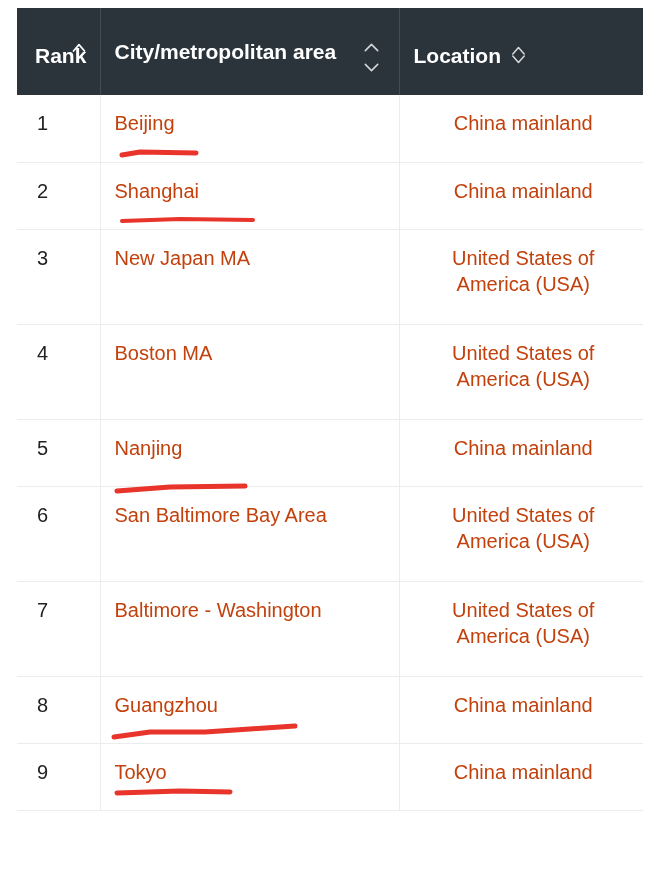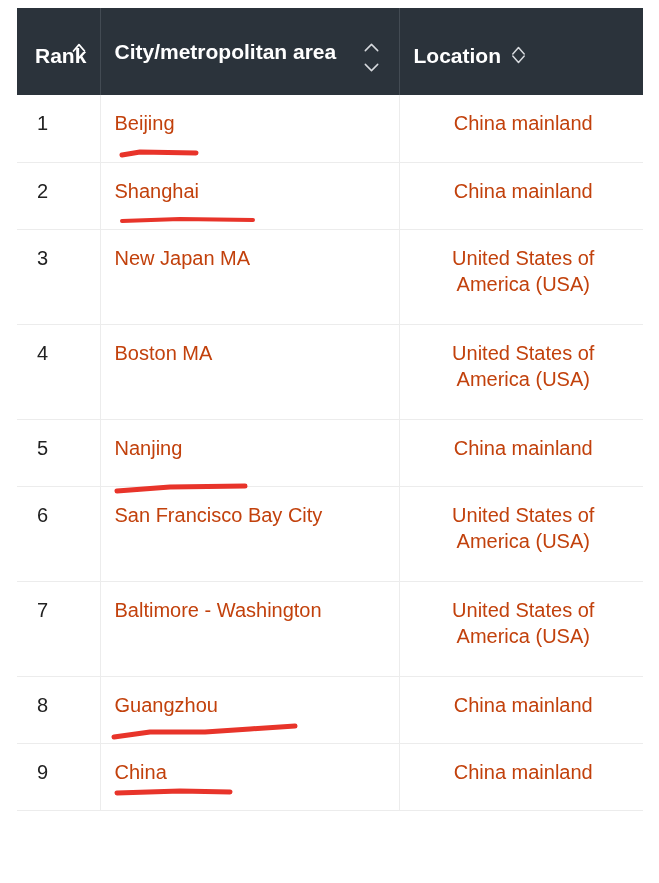--- a/index.html
+++ b/index.html
@@ -214,36 +214,36 @@
           <td class="cell-city">Boston MA</td>
           <td class="cell-location">United States of America (USA)</td>
         </tr>
         <tr class="row-short">
           <td class="cell-rank">5</td>
           <td class="cell-city">Nanjing</td>
           <td class="cell-location">China mainland</td>
         </tr>
         <tr class="row-tall">
           <td class="cell-rank">6</td>
-          <td class="cell-city">San Francisco Bay City</td>
+          <td class="cell-city">San Baltimore Bay Area</td>
           <td class="cell-location">United States of America (USA)</td>
         </tr>
         <tr class="row-tall">
           <td class="cell-rank">7</td>
           <td class="cell-city">Baltimore - Washington</td>
           <td class="cell-location">United States of America (USA)</td>
         </tr>
         <tr class="row-short">
           <td class="cell-rank">8</td>
           <td class="cell-city">Guangzhou</td>
           <td class="cell-location">China mainland</td>
         </tr>
         <tr class="row-short">
           <td class="cell-rank">9</td>
-          <td class="cell-city">China</td>
+          <td class="cell-city">Tokyo</td>
           <td class="cell-location">China mainland</td>
         </tr>
       </tbody>
   </table>
 
   <svg class="annot-layer" width="659" height="883" viewBox="0 0 659 883">
     <g id="annot-strokes" fill="none" stroke-linecap="round" stroke-linejoin="round">
         <path d="M122 155 L140 152 L196 153" stroke="#e8342a" stroke-width="5" fill="none" stroke-linecap="round" stroke-linejoin="round"></path>
         <path d="M122 221 L180 219 L253 220" stroke="#e8342a" stroke-width="4" fill="none" stroke-linecap="round" stroke-linejoin="round"></path>
         <path d="M117 491 L170 487 L245 486" stroke="#e8342a" stroke-width="5" fill="none" stroke-linecap="round" stroke-linejoin="round"></path>

